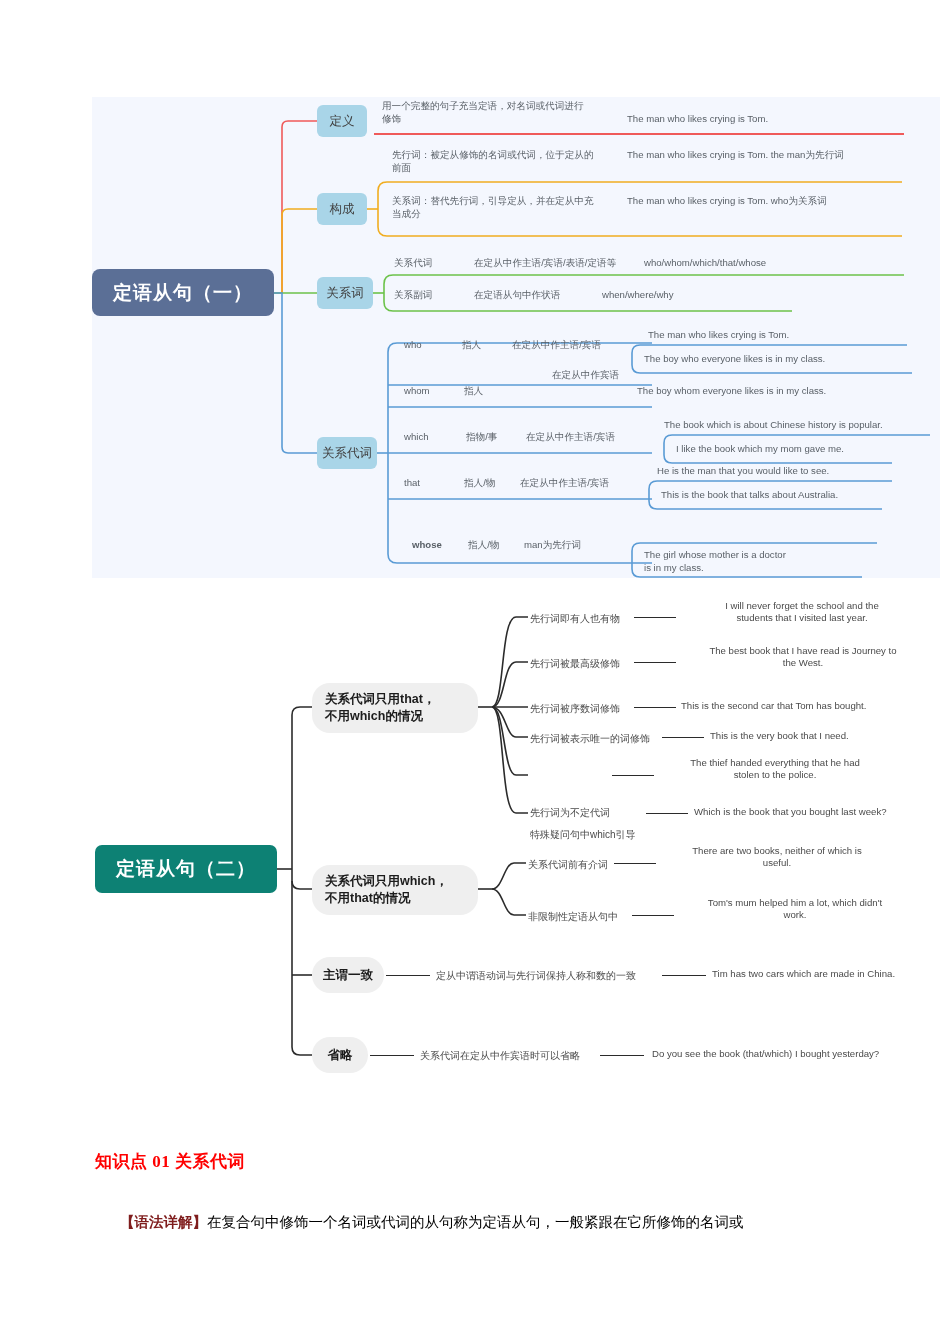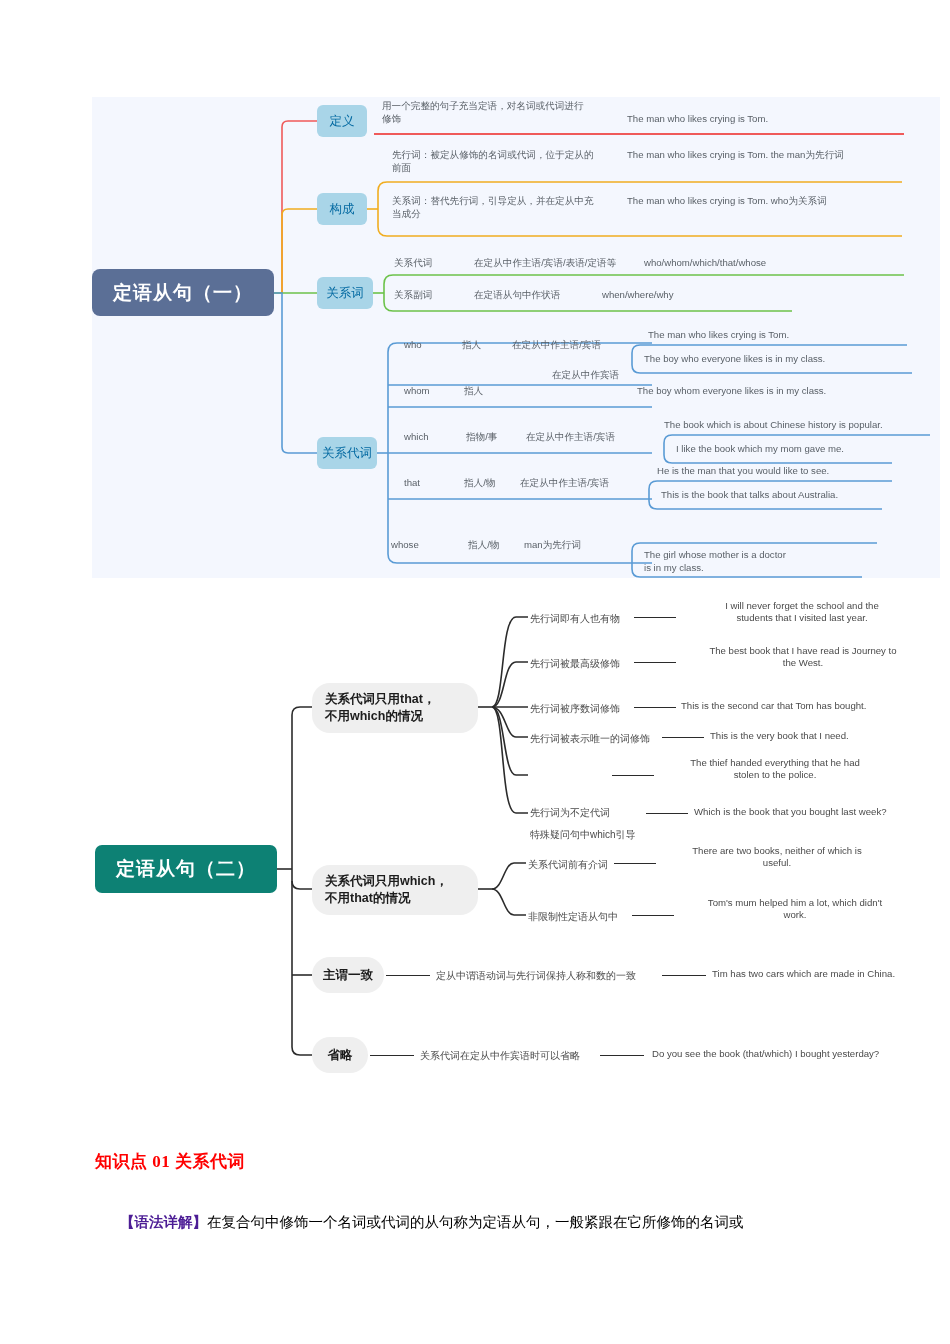--- a/index.html
+++ b/index.html
@@ -16,21 +16,21 @@
     background:#f4f7fe;
   }
   .m1-title{
     position:absolute;left:0px;top:172px;width:182px;height:47px;
     background:#5b6f96;border-radius:8px;color:#ffffff;
     display:flex;align-items:center;justify-content:center;
     font-size:19px;font-weight:bold;letter-spacing:1px;
   }
   .sub-node{
     position:absolute;background:#a9d5e8;border-radius:6px;
-    color:#0369a1;font-size:12.5px;
+    color:#404040;font-size:12.5px;
     display:flex;align-items:center;justify-content:center;
   }
 
   .txt{position:absolute;color:#585f66;font-size:9.6px;line-height:12.5px;white-space:pre-line;}
   .txt-en{position:absolute;color:#585f66;font-size:9.6px;line-height:12.5px;}
   .rowline{position:absolute;height:1.6px;}
 
   
   #map2{position:absolute;left:0px;top:585px;width:950px;height:500px;background:#ffffff;}
   .m2-title{
@@ -54,21 +54,21 @@
   .kp-head{
     position:absolute;left:95px;top:20px;color:#ff0000;
     font-family:Liberation Serif, serif;
     font-size:17px;font-weight:bold;letter-spacing:0.5px;
   }
   .para{
     position:absolute;left:120px;top:80px;width:800px;
     font-family:"Liberation Serif","DejaVu Serif",serif;
     font-size:14.5px;color:#000000;line-height:24px;
   }
-  .para b{color:#4c1d95;font-weight:bold;}
+  .para b{color:#7f1d1d;font-weight:bold;}
 </style>
 </head>
 <body>
 
 <div class="page">
 
   <div id="map1">
 
     <div class="m1-title">定语从句（一）</div>
 
@@ -159,21 +159,21 @@
     <div class="txt" style="left:312px;top:380px;">that</div>
     <div class="txt" style="left:372px;top:380px;">指人/物</div>
     <div class="txt" style="left:428px;top:380px;">在定从中作主语/宾语</div>
     <div class="txt-en" style="left:565px;top:368px;width:300px;">He is the man that you would like to see.</div>
     <svg width="848" height="481" style="position:absolute;left:0;top:0;pointer-events:none;">
       <path d="M565,384 L800,384" fill="none" stroke="#5a9bd5" stroke-width="1.6"></path>
       <path d="M565,384 Q557,384 557,392 L557,404 Q557,412 565,412 L790,412" fill="none" stroke="#5a9bd5" stroke-width="1.6"></path>
     </svg>
     <div class="txt-en" style="left:569px;top:392px;width:300px;">This is the book that talks about Australia.</div>
 
-    <div class="txt" style="left:299px;top:442px;">whose</div>
+    <div class="txt" style="left:320px;top:442px;font-weight:bold;">whose</div>
     <div class="txt" style="left:376px;top:442px;">指人/物</div>
     <div class="txt" style="left:432px;top:442px;">man为先行词</div>
     <svg width="848" height="481" style="position:absolute;left:0;top:0;pointer-events:none;">
       <path d="M548,446 L785,446" fill="none" stroke="#5a9bd5" stroke-width="1.6"></path>
       <path d="M548,446 Q540,446 540,454 L540,472 Q540,480 548,480 L770,480" fill="none" stroke="#5a9bd5" stroke-width="1.6"></path>
     </svg>
     <div class="txt-en" style="left:552px;top:452px;width:260px;white-space:pre-line;">The girl whose mother is a doctor
 is in my class.</div>
   </div>
 

